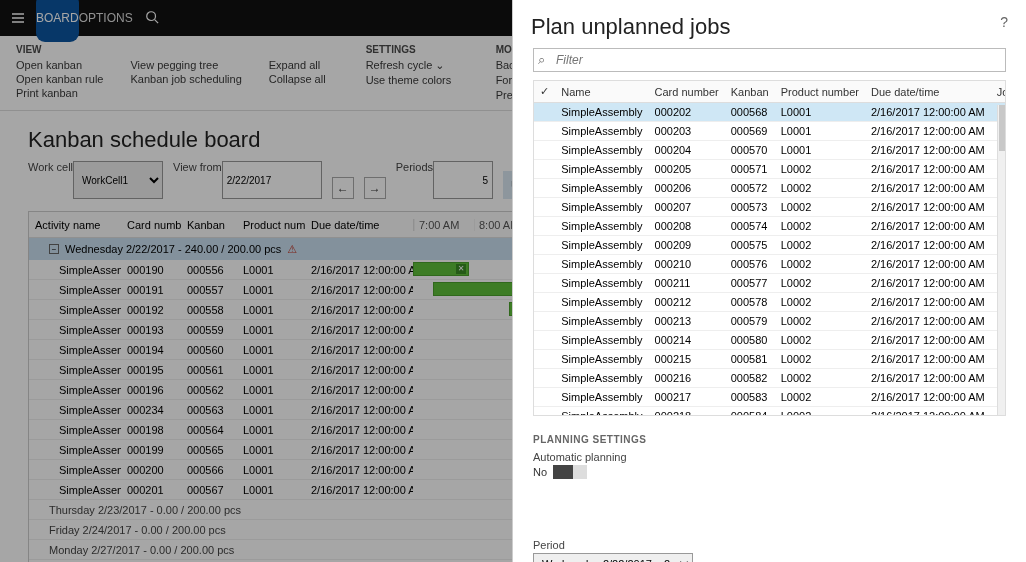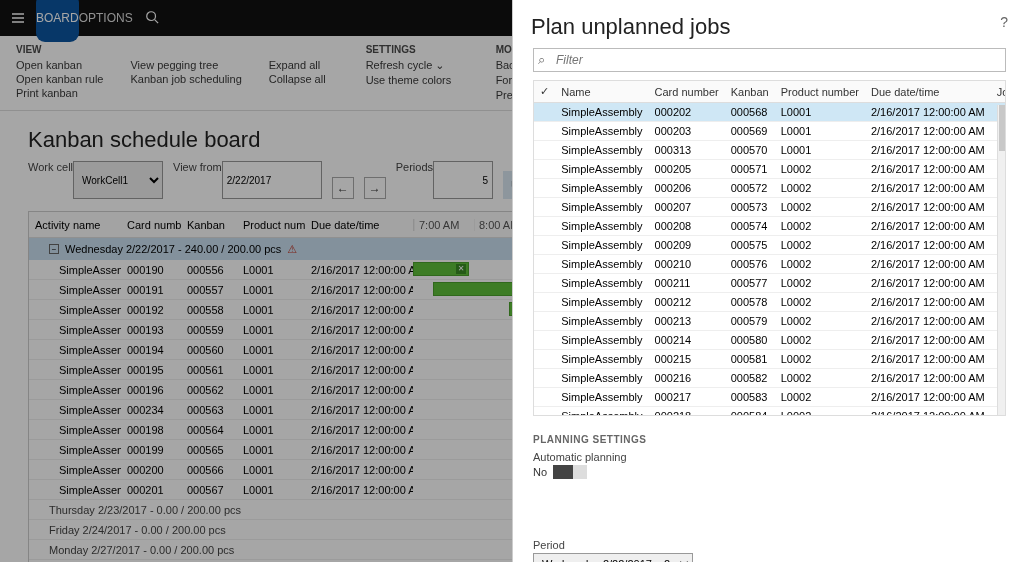--- a/index.html
+++ b/index.html
@@ -348,21 +348,21 @@
             <td>SimpleAssembly</td>
             <td>000203</td>
             <td>000569</td>
             <td>L0001</td>
             <td>2/16/2017 12:00:00 AM</td>
             <td class="pcol-qty">20.00</td>
           </tr>
           <tr>
             <td class="pcol-check"></td>
             <td>SimpleAssembly</td>
-            <td>000313</td>
+            <td>000204</td>
             <td>000570</td>
             <td>L0001</td>
             <td>2/16/2017 12:00:00 AM</td>
             <td class="pcol-qty">20.00</td>
           </tr>
           <tr>
             <td class="pcol-check"></td>
             <td>SimpleAssembly</td>
             <td>000205</td>
             <td>000571</td>

